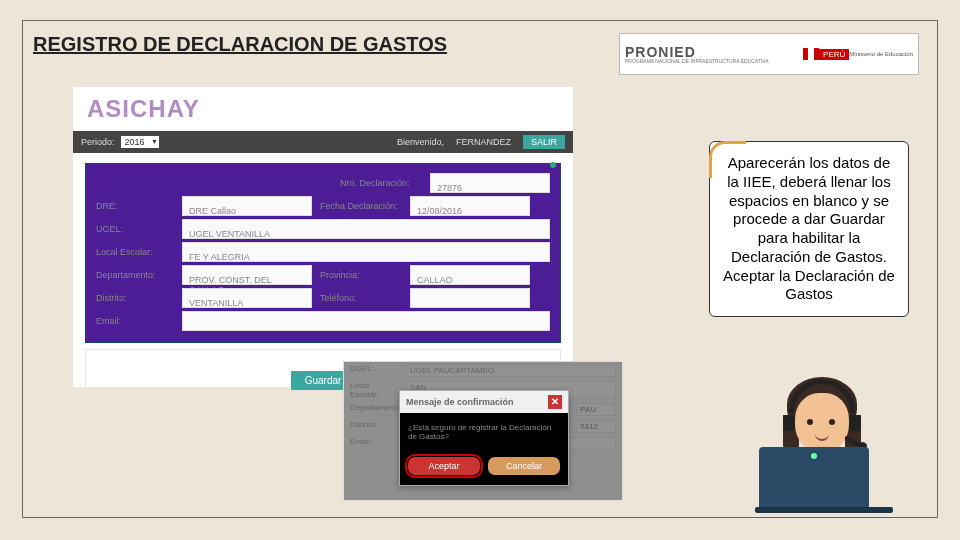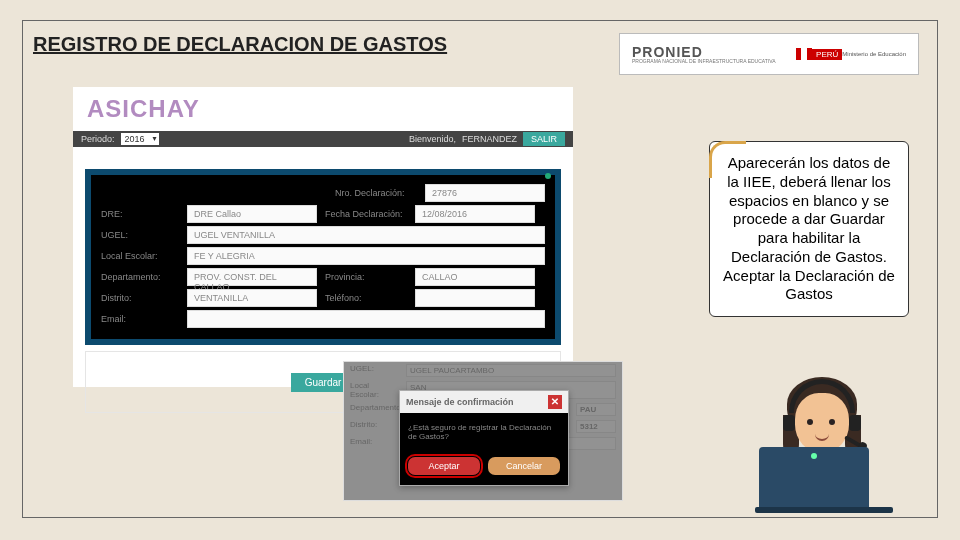--- a/index.html
+++ b/index.html
@@ -25,21 +25,21 @@
   }
   
   .header-logos {
     position: absolute;
     right: 18px; top: 12px;
     width: 300px; height: 42px;
     border: 1px solid #bbb;
     background: #fff;
     display: flex;
     align-items: center;
-    padding: 2px 12px;
+    padding: 2px 5px;
     gap: 6px;
   }
   .logo-pronied {
     display:flex; flex-direction:column; line-height:1;
   }
   .logo-pronied .big { font-size:14px; font-weight:bold; color:#555; letter-spacing:1px;}
   .logo-pronied .small { font-size:5px; color:#777; }
   .flag-block { margin-left:auto; display:flex; align-items:center; gap:0;}
   .flag { width:16px; height:12px; background:linear-gradient(to right,#c00 33%,#fff 33%,#fff 66%,#c00 66%);}
   .peru-badge { background:#c00; color:#fff; font-size:8px; padding:1px 4px;}
@@ -52,43 +52,43 @@
     background: #fff;
   }
   .app-logo {
     font-size: 24px; font-weight: bold;
     color: #b28bc0;
     padding: 8px 14px;
     letter-spacing: 1px;
   }
   .app-bar {
     background: #444; color:#ddd;
-    height: 16px;
+    height: 22px;
     display:flex; align-items:center;
     font-size:9px;
     padding: 0 8px;
     gap:6px;
   }
   .app-bar .sel { background:#fff; color:#333; padding:1px 14px 1px 4px; font-size:9px; position:relative;}
   .app-bar .sel::after{content:"▾"; position:absolute; right:2px; font-size:8px;}
-  .app-bar .right { margin-left:auto; display:flex; align-items:center; gap:6px;}
+  .app-bar .right { margin-left:auto; display:flex; align-items:center; gap:12px;}
   .app-bar .btn-dark { background:#3aa89e; color:#fff; padding:2px 8px; font-size:9px;}
   .form-card {
-    margin: 22px 12px 6px 12px;
-    background:#000000;
-    border:6px solid #0c4a6e;
+    margin: 10px 12px 6px 12px;
+    background:#4c1d95;
+    border:1px solid #0c4a6e;
     padding: 6px 10px 8px 10px;
     position:relative;
   }
   .frow { display:flex; align-items:center; margin:3px 0; gap:8px;}
   .flabel { width:78px; font-size:9px; color:#888;}
   .flabel2 { width:82px; font-size:9px; color:#888;}
   .finput {
     flex:1; border:1px solid #ddd; background:#fafafa;
-    font-size:9px; color:#888; padding:3px 6px; height:18px;
+    font-size:9px; color:#888; padding:9px 6px; height:18px;
   }
   .finput.short { flex:0 0 120px;}
   .finput.med { flex:0 0 130px;}
   .dot-green { width:6px;height:6px;border-radius:50%;background:#2a7; position:absolute; right:4px; top:-2px;}
   .guardar-row { margin:6px 12px; border:1px solid #e5e5e5; padding:20px; text-align:center;}
   .btn-guardar { display:inline-block; background:#3aa89e; color:#fff; font-size:10px; padding:4px 14px;}
   
   .app2 {
     position:absolute;
     left: 320px; top: 340px;

